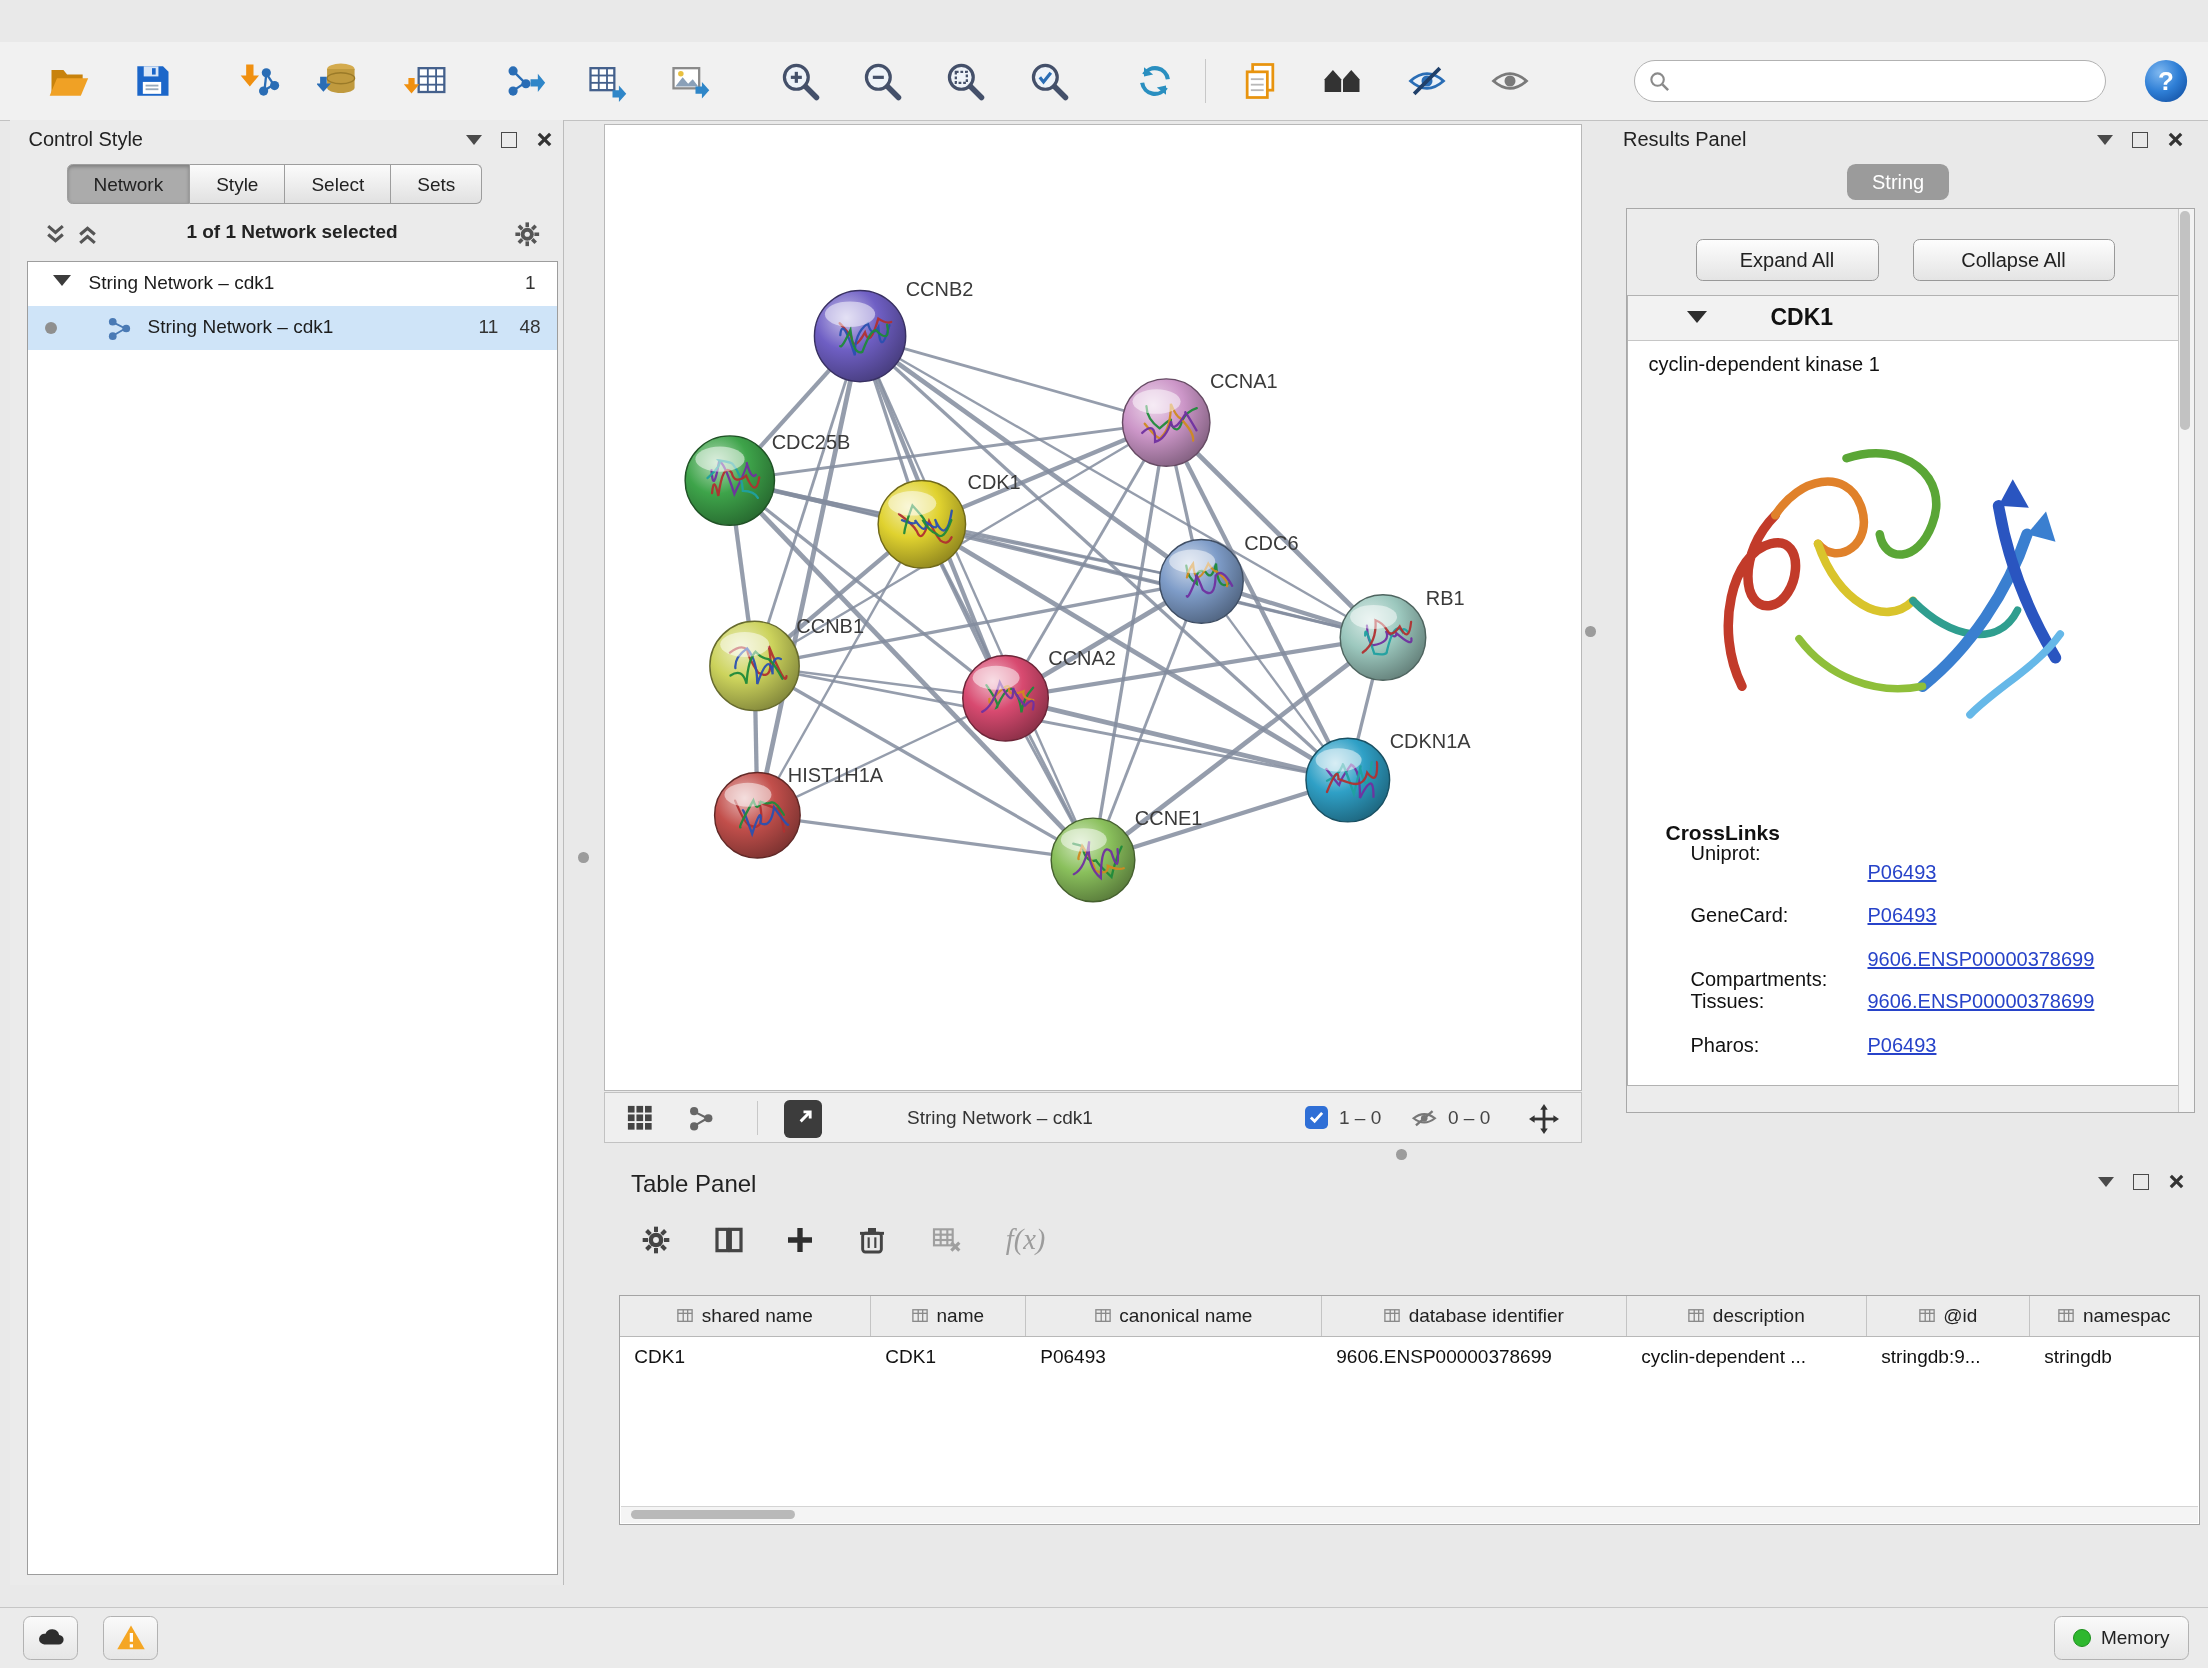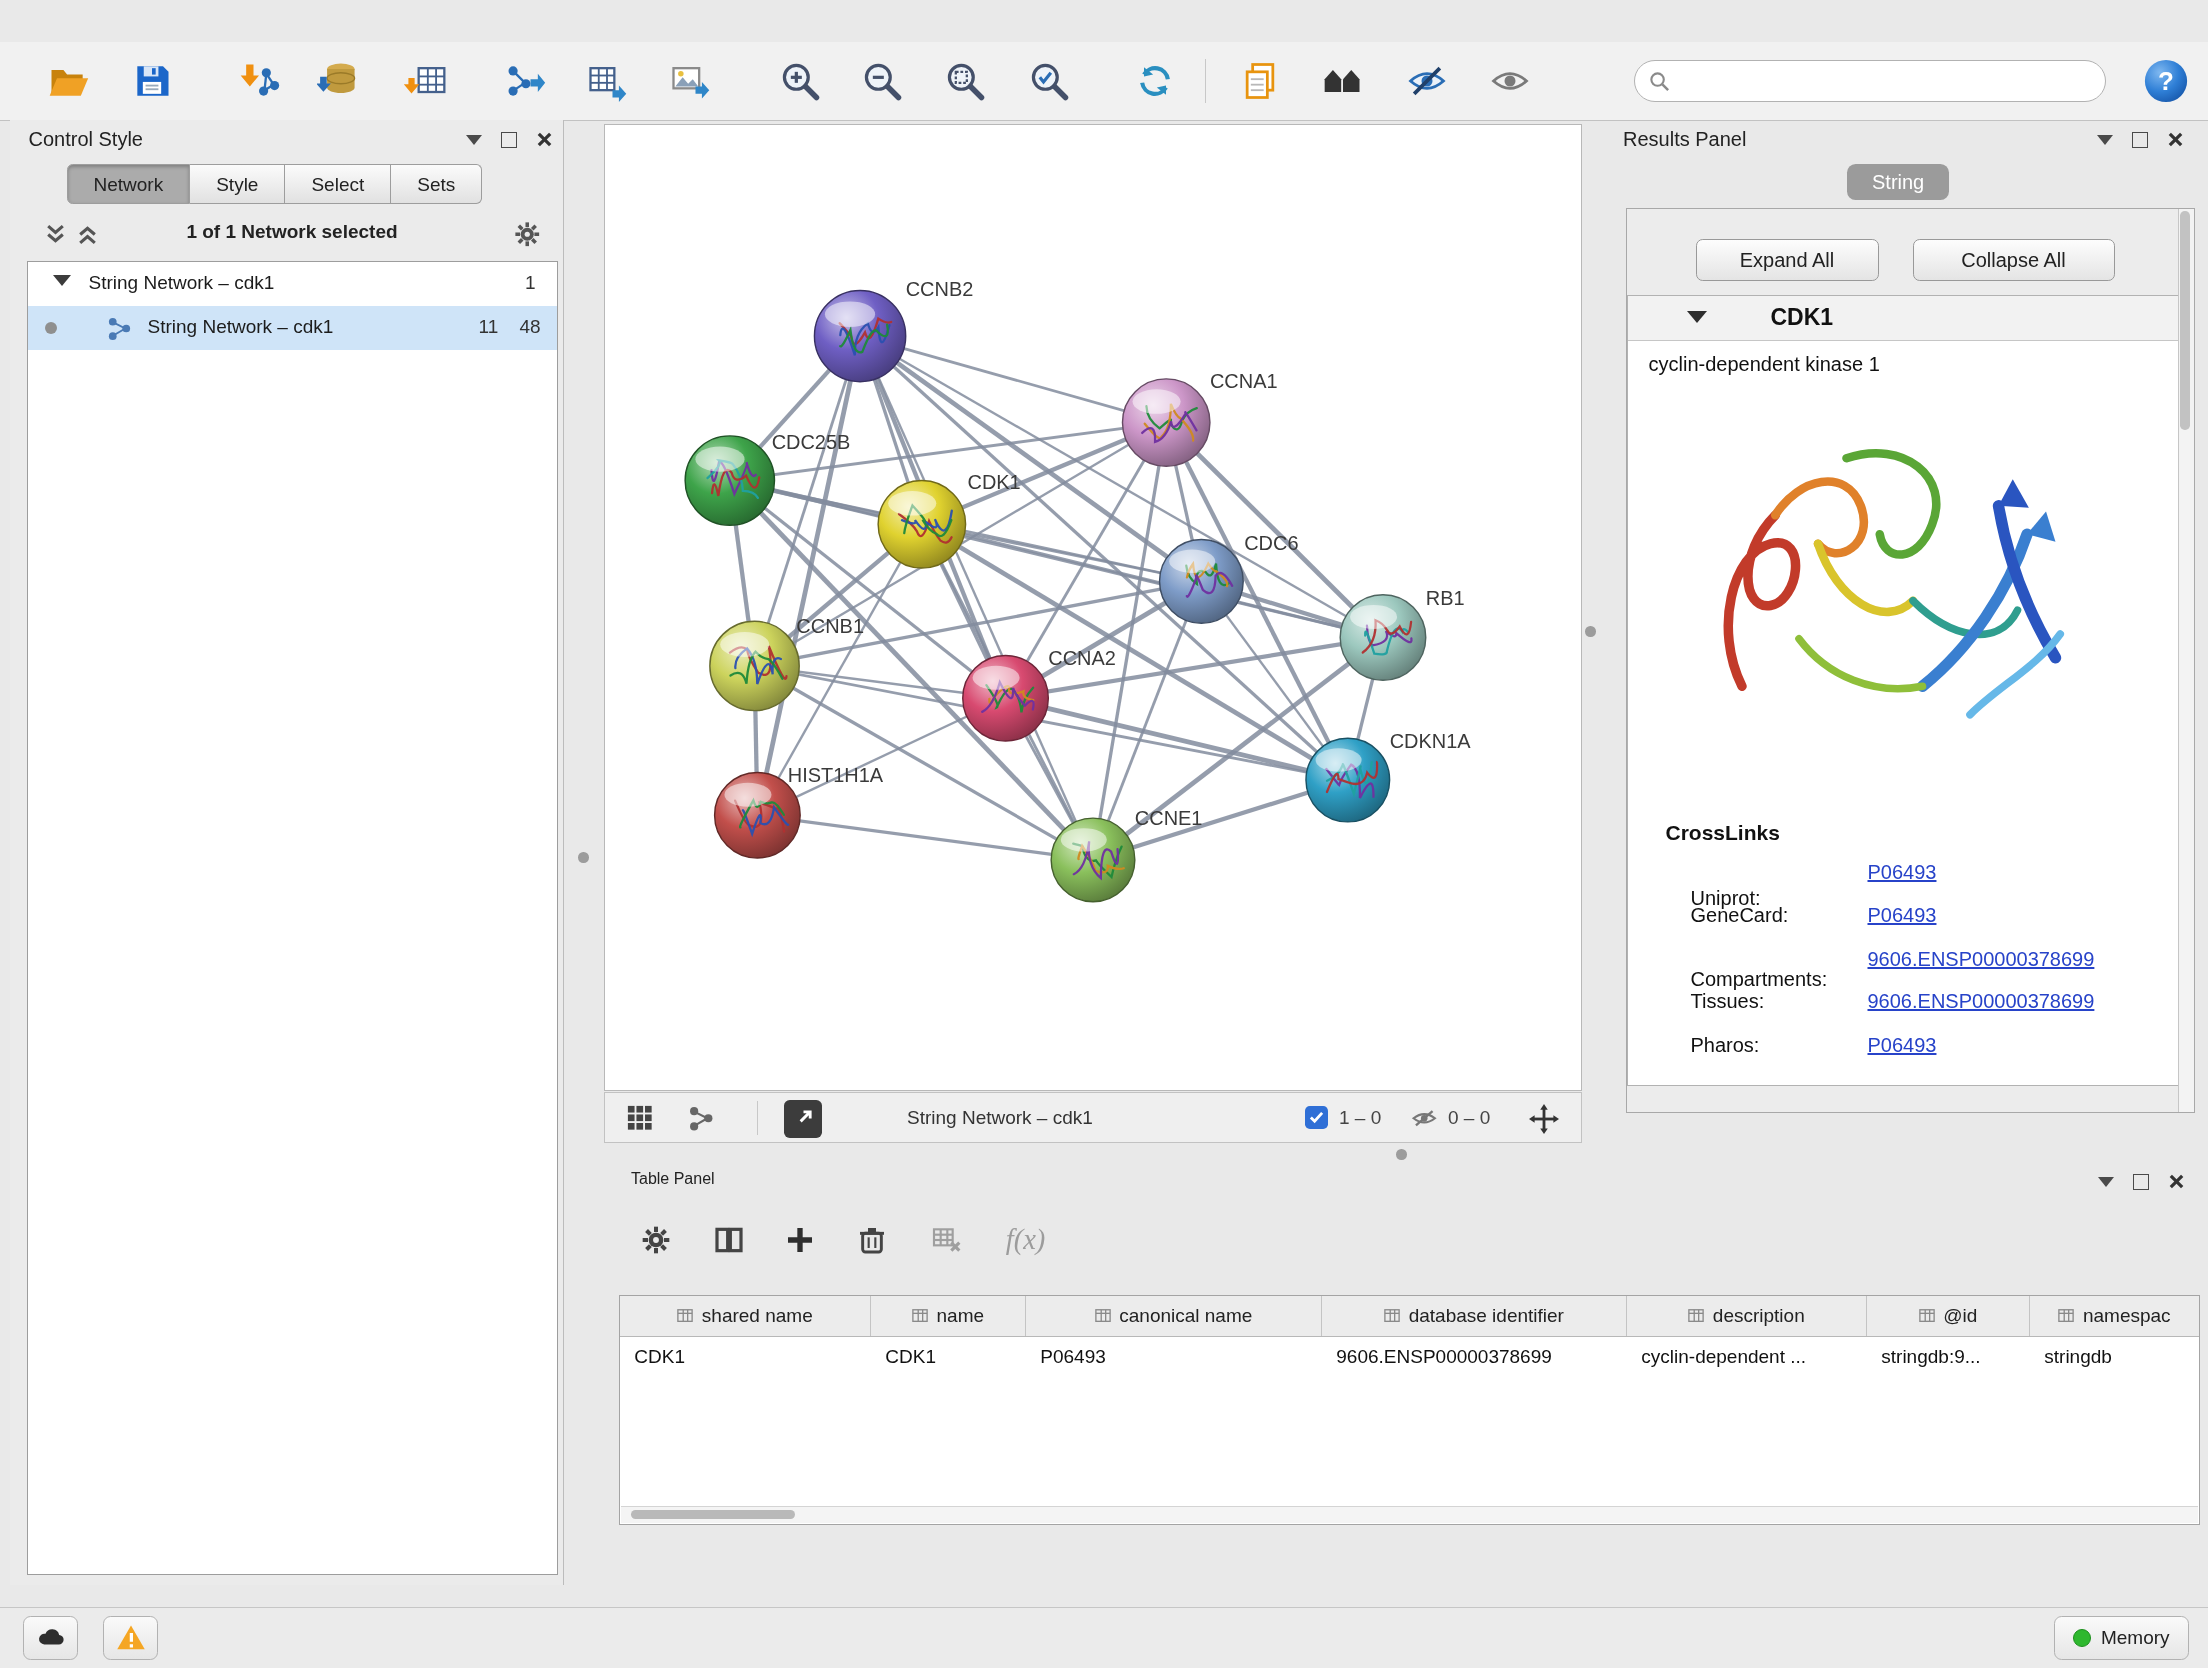--- a/index.html
+++ b/index.html
@@ -85,21 +85,21 @@
   .card-exp{position:absolute;left:59px;top:15px;width:0;height:0;border-left:10.5px solid transparent;
     border-right:10.5px solid transparent;border-top:12.4px solid #2e2e2e;}
   .card-name{position:absolute;left:143px;top:7.6px;font-size:23px;font-weight:bold;color:#111;}
   .card-sub{position:absolute;left:21px;top:57px;font-size:20px;color:#111;}
   .cl-title{position:absolute;left:38px;top:525px;font-size:21px;font-weight:bold;color:#111;}
   .cl-label{position:absolute;left:63px;font-size:20px;color:#111;}
   .cl-value{position:absolute;left:240px;font-size:20px;color:#2743c9;text-decoration:underline;cursor:pointer;}
 
   
   .table-panel{position:absolute;left:604px;top:1162px;width:1596px;height:436px;}
-  .tp-title{position:absolute;left:27px;top:7.6px;font-size:16px;color:#222;}
+  .tp-title{position:absolute;left:27px;top:7.6px;font-size:24px;color:#222;}
   .tp-toolbar{position:absolute;left:0;top:42px;right:0;height:76px;}
   .tp-icon{position:absolute;top:15px;width:42px;height:42px;display:flex;align-items:center;justify-content:center;}
   .fx{font-family:"Liberation Serif",serif;font-style:italic;font-size:28.5px;color:#9c9c9c;}
   .tp-table{position:absolute;left:15px;top:133px;width:1581px;height:230px;background:#fff;
     border:1px solid #a4a4a4;box-sizing:border-box;}
   .tp-thead{display:flex;height:40px;background:#ececec;border-bottom:1px solid #b8b8b8;}
   .tp-th{display:flex;align-items:center;justify-content:center;gap:8.6px;font-size:19px;color:#222;
     border-right:1px solid #c4c4c4;box-sizing:border-box;overflow:hidden;white-space:nowrap;}
   .tp-trow{display:flex;height:40px;}
   .tp-td{display:flex;align-items:center;padding-left:14.3px;font-size:19px;color:#111;box-sizing:border-box;
@@ -713,21 +713,21 @@
             <path d="M250 300 C300 260 340 200 360 140" stroke="#3a7fd0" stroke-width="12"></path>
             <path d="M390 270 C360 220 340 170 330 110" stroke="#2a55c0" stroke-width="12"></path>
             <path d="M300 330 C330 300 370 280 395 245" stroke="#66b8e8" stroke-width="8"></path>
             <path d="M120 250 C150 290 200 310 250 300" stroke="#8fbf3a" stroke-width="8"></path>
           </g>
           <path d="M330 110 L345 82 L362 112 Z" fill="#2a55c0"></path>
           <path d="M360 140 L380 116 L390 148 Z" fill="#3a7fd0"></path>
         </svg>
 
         <div class="cl-title">CrossLinks</div>
-        <div class="cl-label" style="top:591px">Uniprot:</div>
+        <div class="cl-label" style="top:546px">Uniprot:</div>
         <div class="cl-value" style="top:565px">P06493</div>
         <div class="cl-label" style="top:608px">GeneCard:</div>
         <div class="cl-value" style="top:608px">P06493</div>
         <div class="cl-label" style="top:672px">Compartments:</div>
         <div class="cl-value" style="top:652px">9606.ENSP00000378699</div>
         <div class="cl-label" style="top:694px">Tissues:</div>
         <div class="cl-value" style="top:694px">9606.ENSP00000378699</div>
         <div class="cl-label" style="top:738px">Pharos:</div>
         <div class="cl-value" style="top:738px">P06493</div>
       </div>

